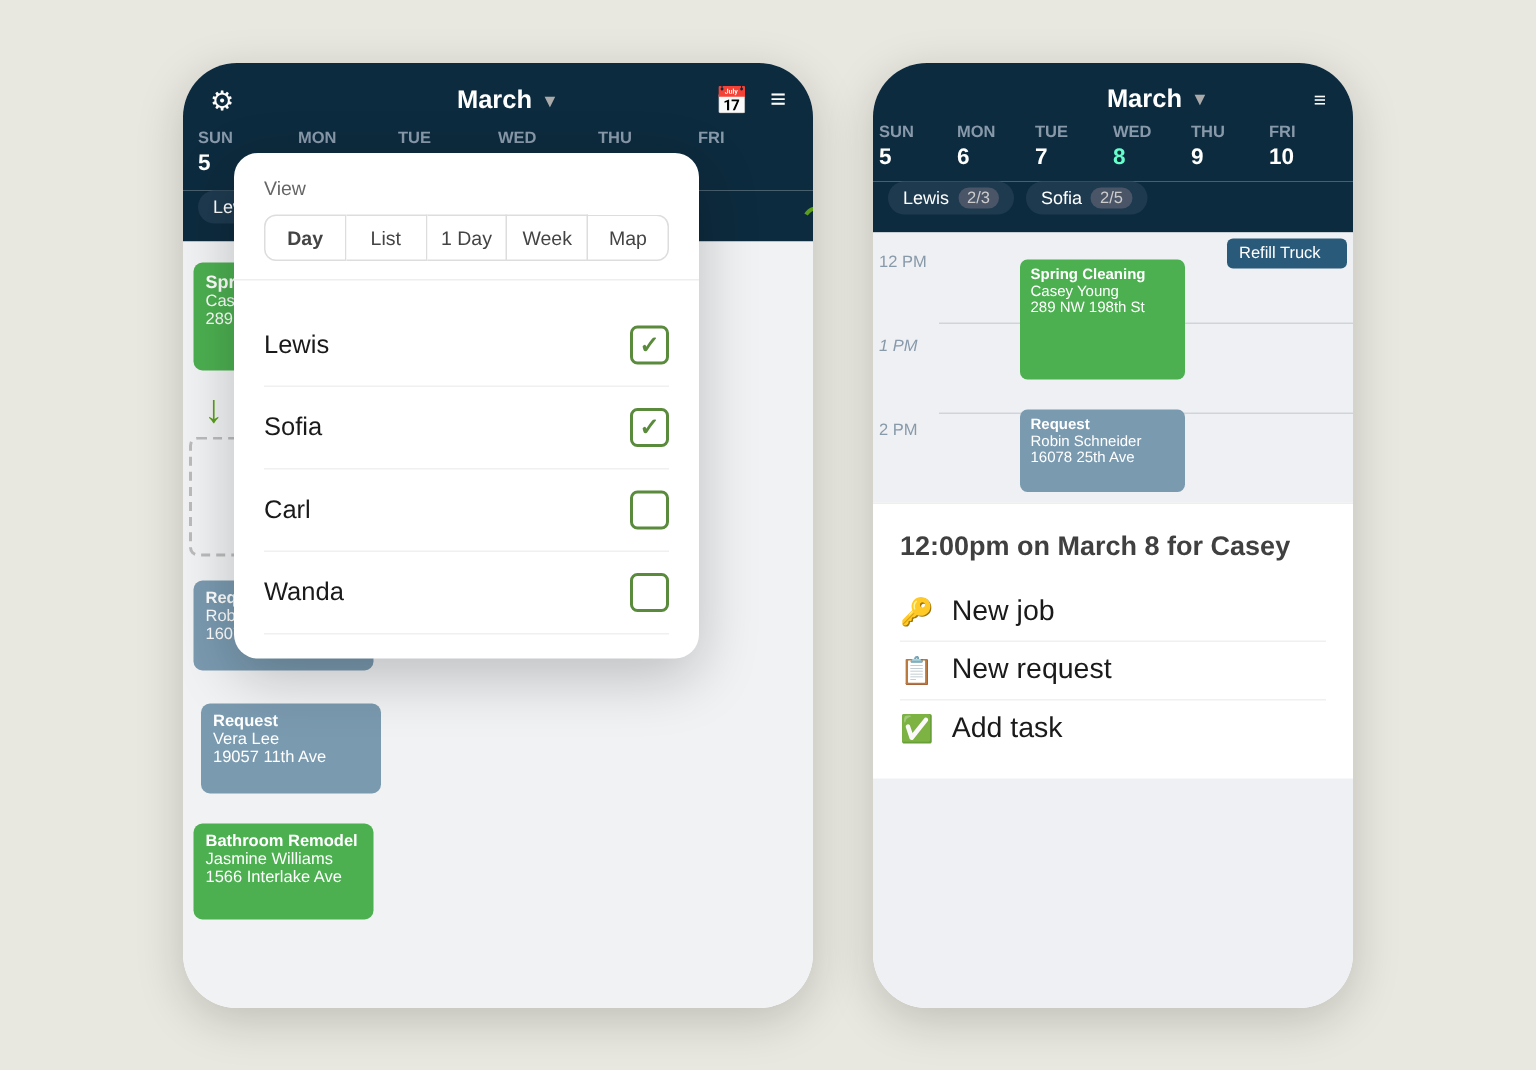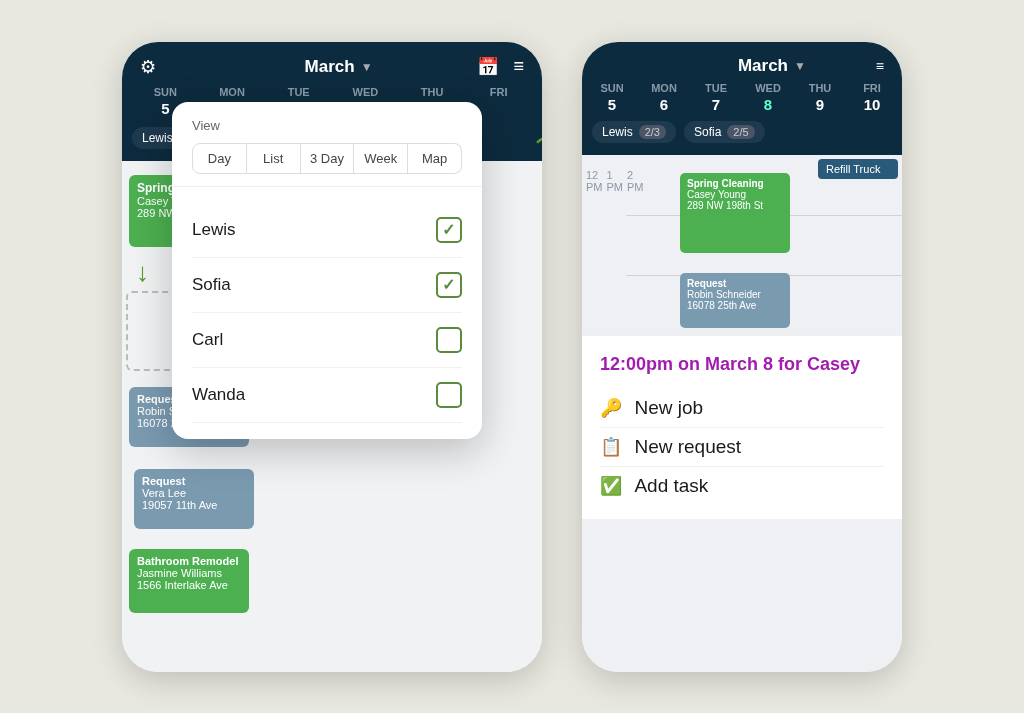--- a/index.html
+++ b/index.html
@@ -52,21 +52,20 @@
     .header-icon { color: white; font-size: 18px; }
 
     .cal-days-row {
       background: #0d2b3e;
       display: flex;
       padding: 8px 10px 10px;
       gap: 0;
     }
     .cal-day-col {
       flex: 1;
-      text-align: center;
     }
     .cal-day-label {
       color: #8899aa;
       font-size: 11px;
       font-weight: 600;
       text-transform: uppercase;
     }
     .cal-day-num {
       color: white;
       font-size: 15px;
@@ -113,21 +112,21 @@
       font-size: 11px;
       color: white;
     }
     .event-green { background: #4caf50; }
     .event-gray { background: #7a9ab0; }
 
     
     .overlay-panel {
       position: absolute;
       top: 60px;
-      left: 50px;
+      left: 34px;
       width: 310px;
       background: white;
       border-radius: 16px;
       box-shadow: 0 12px 40px rgba(0,0,0,0.22);
       z-index: 10;
       overflow: hidden;
     }
 
     .panel-view-section {
       padding: 16px 20px 12px;
@@ -145,21 +144,21 @@
     .view-tab {
       flex: 1;
       text-align: center;
       padding: 7px 0;
       font-size: 13px;
       color: #444;
       border: 1px solid #ddd;
       cursor: pointer;
       background: white;
     }
-    .view-tab:first-child { border-radius: 8px 0 0 8px; }
+    .view-tab:first-child { border-radius: 8px 0 0 8px; font-weight: bold; }
     .view-tab:last-child { border-radius: 0 8px 8px 0; }
     .view-tab + .view-tab { border-left: none; }
 
     .panel-members-section {
       padding: 16px 20px;
     }
     .panel-title {
       font-size: 20px;
       font-weight: 700;
       color: #1a1a1a;
@@ -245,21 +244,21 @@
 
     .right-bottom {
       background: white;
       padding: 18px 18px 14px;
       border-top: 1px solid #eee;
     }
 
     .datetime-title {
       font-size: 18px;
       font-weight: 700;
-      color: #a21caf;
+      color: #404040;
       margin-bottom: 14px;
     }
 
     .action-item {
       display: flex;
       align-items: center;
       gap: 12px;
       padding: 8px 0;
       border-bottom: 1px solid #f0f0f0;
     }
@@ -365,21 +364,21 @@
       </div>
     </div>
   </div>
 
   <div class="overlay-panel">
     <div class="panel-view-section">
       <div class="panel-view-label">View</div>
       <div class="view-tabs">
         <div class="view-tab">Day</div>
         <div class="view-tab">List</div>
-        <div class="view-tab">3 Day</div>
+        <div class="view-tab">1 Day</div>
         <div class="view-tab">Week</div>
         <div class="view-tab">Map</div>
       </div>
     </div>
 
     <div class="panel-members-section">
 
       <div class="team-member-row">
         <span class="team-member-name">Lewis</span>
         <div class="checkbox checked"></div>
@@ -453,23 +452,23 @@
     </div>
     <div class="member-chip">
       <span>Sofia</span>
       <span class="member-badge">2/5</span>
     </div>
   </div>
 
   <div class="right-body">
     <div style="display: flex; flex: 0 0 180px; background: #eef0f3; overflow: hidden;">
 
-      <div style="width: 44px; padding-top: 12px; display: flex; flex-direction: row;">
+      <div style="width: 44px; padding-top: 12px; display: flex; flex-direction: column;">
         <div class="time-label" style="height:60px;">12 PM</div>
-        <div class="time-label" style="height:60px;">1 PM</div>
+        <div class="time-label" style="height:60px;font-style:italic;">1 PM</div>
         <div class="time-label" style="height:60px;">2 PM</div>
       </div>
 
       <div style="flex:1; position: relative;">
 
         <div style="position:absolute; top:4px; right: 4px; width: 80px; background:#2a5a7a; color:white; font-size:11px; padding: 4px 8px; border-radius:4px; z-index:2;">Refill Truck</div>
 
         <div style="position:absolute; top:18px; left:54px; width:110px; background:#4caf50; color:white; font-size:10px; padding:5px 7px; border-radius:5px; z-index:1; min-height:80px;">
           <div style="font-weight:700;">Spring Cleaning</div>
           <div>Casey Young</div>

